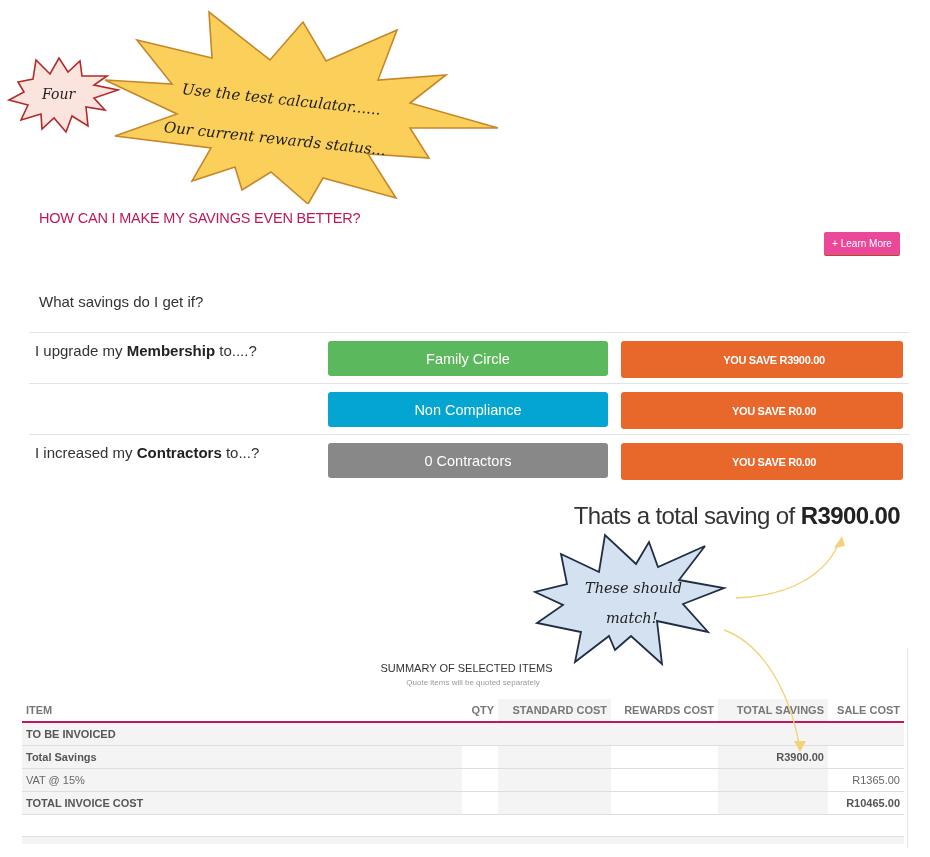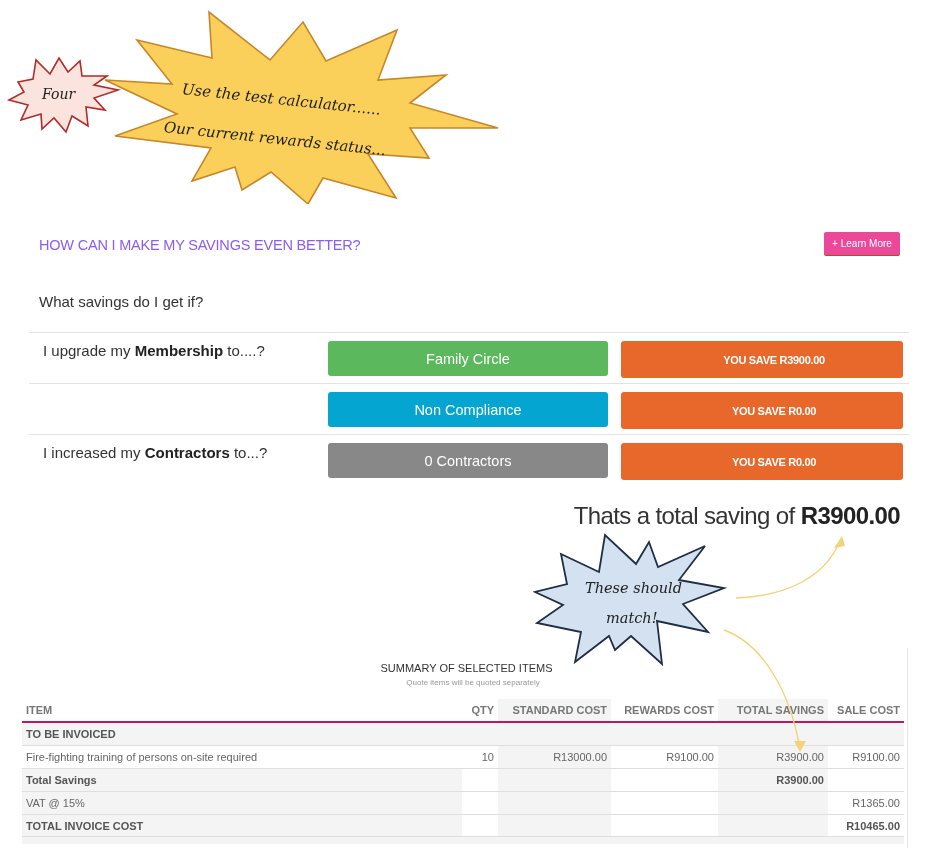--- a/index.html
+++ b/index.html
@@ -5,28 +5,28 @@
     * { box-sizing: border-box; margin: 0; padding: 0; }
     html, body { width: 930px; height: 857px; background: #ffffff; overflow: hidden; }
     body { position: relative; font-family: "DejaVu Sans", "Liberation Sans", sans-serif; color: #333; }
 
     
     .callout { position: absolute; }
     .callout svg { position: absolute; left: 0; top: 0; }
     .callout-text { position: absolute; font-family: "DejaVu Serif", "Liberation Serif", serif; font-style: italic; color: #222; white-space: nowrap; }
 
     
-    .section-title { position: absolute; left: 39px; top: 237px; font-size: 14.5px; color: #8b5cf6; letter-spacing: -0.2px; font-family: "Liberation Sans", sans-serif; }
+    .section-title { position: absolute; left: 39px; top: 210px; font-size: 14.5px; color: #be185d; letter-spacing: -0.2px; font-family: "Liberation Sans", sans-serif; }
     .learn-more { position: absolute; left: 824px; top: 232px; width: 76px; height: 23px; background: #ec4899; color: #fff; border: none; border-radius: 2px; font-size: 10px; font-family: "Liberation Sans", sans-serif; box-shadow: 0 1px 0 #b24d1c; display: flex; align-items: center; justify-content: center; cursor: pointer; }
     .subtitle { position: absolute; left: 39px; top: 293px; font-size: 15px; color: #333; font-family: "Liberation Sans", sans-serif; }
 
     
     .savings-rows { position: absolute; left: 29px; top: 332px; width: 880px; }
     .s-row { position: relative; height: 51px; border-top: 1px solid #e3e3e3; }
-    .s-label { position: absolute; left: 6px; top: 9px; font-size: 15px; color: #333; font-family: "Liberation Sans", sans-serif; margin-left: 8px; }
+    .s-label { position: absolute; left: 6px; top: 9px; font-size: 15px; color: #333; font-family: "Liberation Sans", sans-serif; }
     .s-label b { font-weight: bold; color: #222; }
     .s-option { position: absolute; left: 299px; top: 8px; width: 280px; height: 35px; border-radius: 3px; color: #fff; font-size: 14.5px; display: flex; align-items: center; justify-content: center; font-family: "Liberation Sans", sans-serif; cursor: pointer; }
     .s-save { position: absolute; left: 592px; top: 8px; width: 282px; height: 37px; border-radius: 3px; background: #e8672a; color: #fff; font-size: 11px; font-weight: bold; display: flex; align-items: center; justify-content: center; font-family: "Liberation Sans", sans-serif; letter-spacing: -0.3px; padding-left: 24px; }
 
     
     .total-line { position: absolute; right: 30px; top: 502px; font-size: 24px; color: #333; font-family: "Liberation Sans", sans-serif; letter-spacing: -0.6px; font-weight: 300; }
     .total-line b { font-weight: bold; color: #222; }
 
     
     .summary-title { position: absolute; left: 0; width: 930px; text-align: center; top: 662px; font-size: 11px; color: #333; font-family: "Liberation Sans", sans-serif; padding-left: 3px; }
@@ -113,28 +113,20 @@
   </thead>
   <tbody>
     <tr class="group">
       <td>TO BE INVOICED</td>
       <td></td>
       <td></td>
       <td></td>
       <td></td>
       <td></td>
     </tr>
-    <tr>
-      <td>Fire-fighting training of persons on-site required</td>
-      <td>10</td>
-      <td class="shade">R13000.00</td>
-      <td>R9100.00</td>
-      <td class="shade">R3900.00</td>
-      <td>R9100.00</td>
-    </tr>
     <tr class="bold">
       <td class="first">Total Savings</td>
       <td></td>
       <td class="shade"></td>
       <td></td>
       <td class="shade">R3900.00</td>
       <td></td>
     </tr>
     <tr class="plain">
       <td class="first">VAT @ 15%</td>

